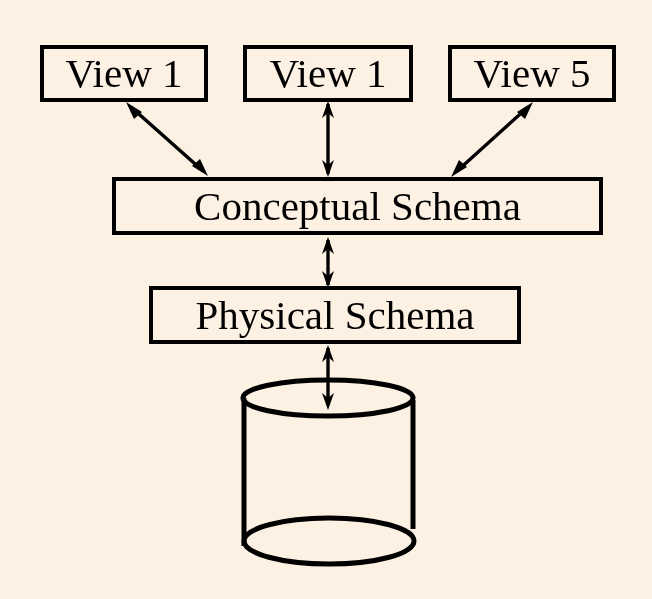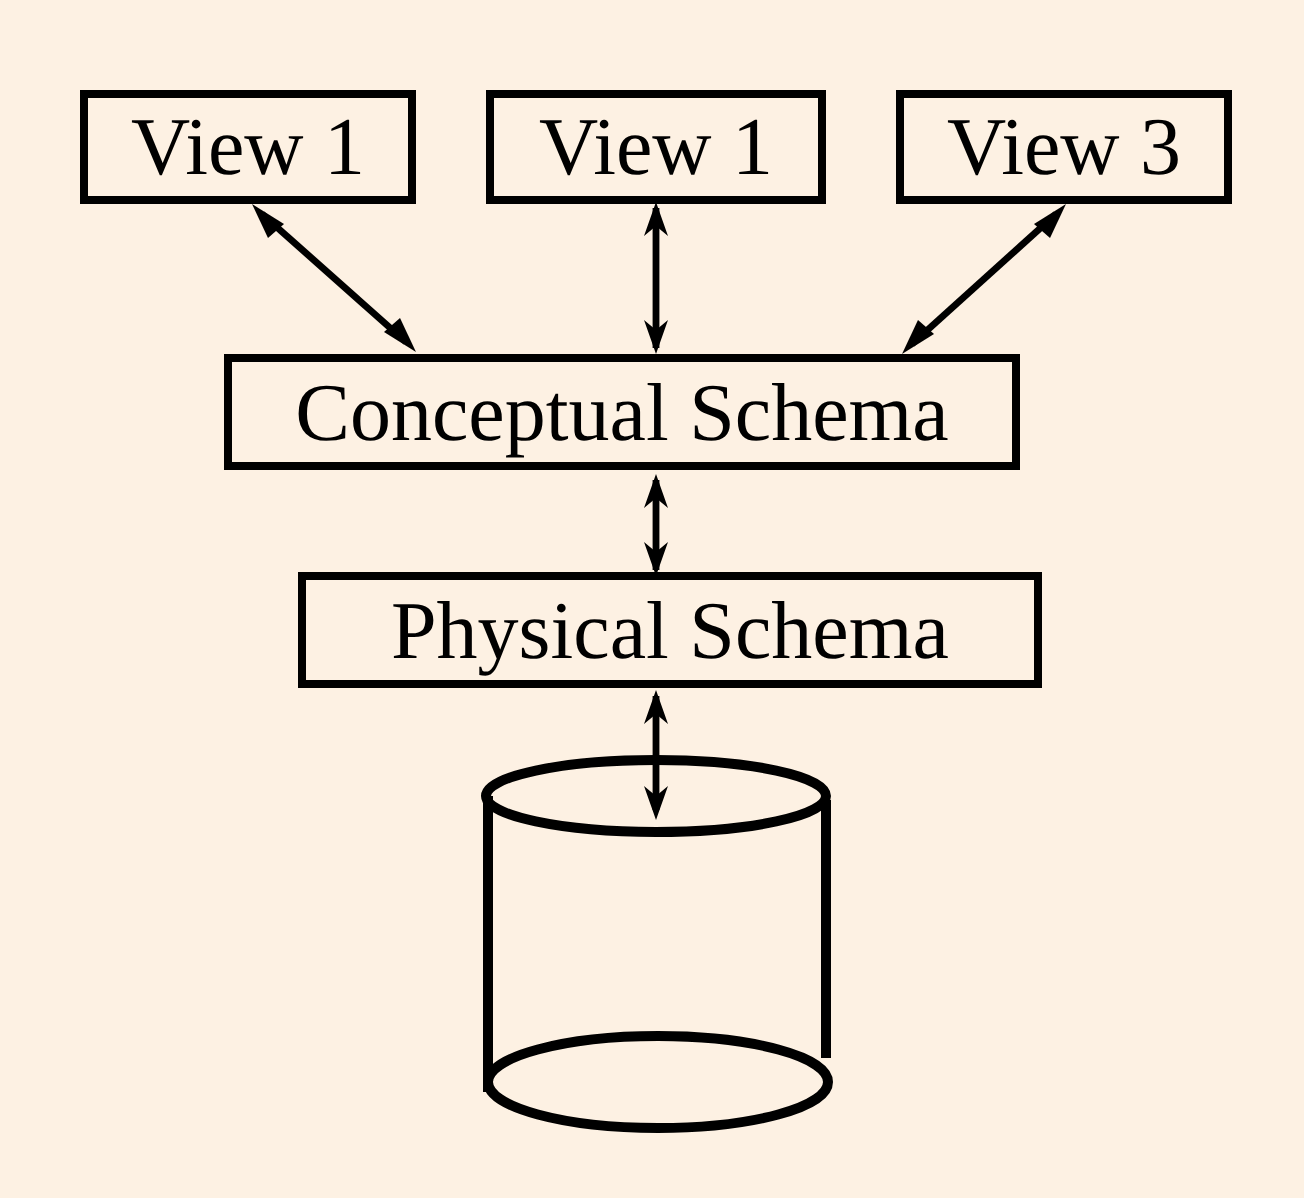--- a/index.html
+++ b/index.html
@@ -111,24 +111,24 @@
 
   <div class="node-box" style="left:40px; top:45px; width:168px; height:57px;">
     <span class="node-label view-label">View 1</span>
   </div>
 
   <div class="node-box" style="left:243px; top:45px; width:170px; height:57px;">
     <span class="node-label view-label">View 1</span>
   </div>
 
   <div class="node-box" style="left:448px; top:45px; width:168px; height:57px;">
-    <span class="node-label view-label">View 3</span>
+    <span class="node-label view-label">View 5</span>
   </div>
 
-  <div class="node-box" style="left:112px; top:177px; width:398px; height:58px;">
+  <div class="node-box" style="left:112px; top:177px; width:491px; height:58px;">
     <span class="node-label schema-label">Conceptual Schema</span>
   </div>
 
   <div class="node-box" style="left:149px; top:286px; width:372px; height:58px;text-align:right;">
     <span class="node-label schema-label">Physical Schema</span>
   </div>
 
   <div style="position:absolute; left:243px; top:380px; width:172px; height:185px; background:transparent;">
     <span class="cylinder-caption"></span>
   </div>

